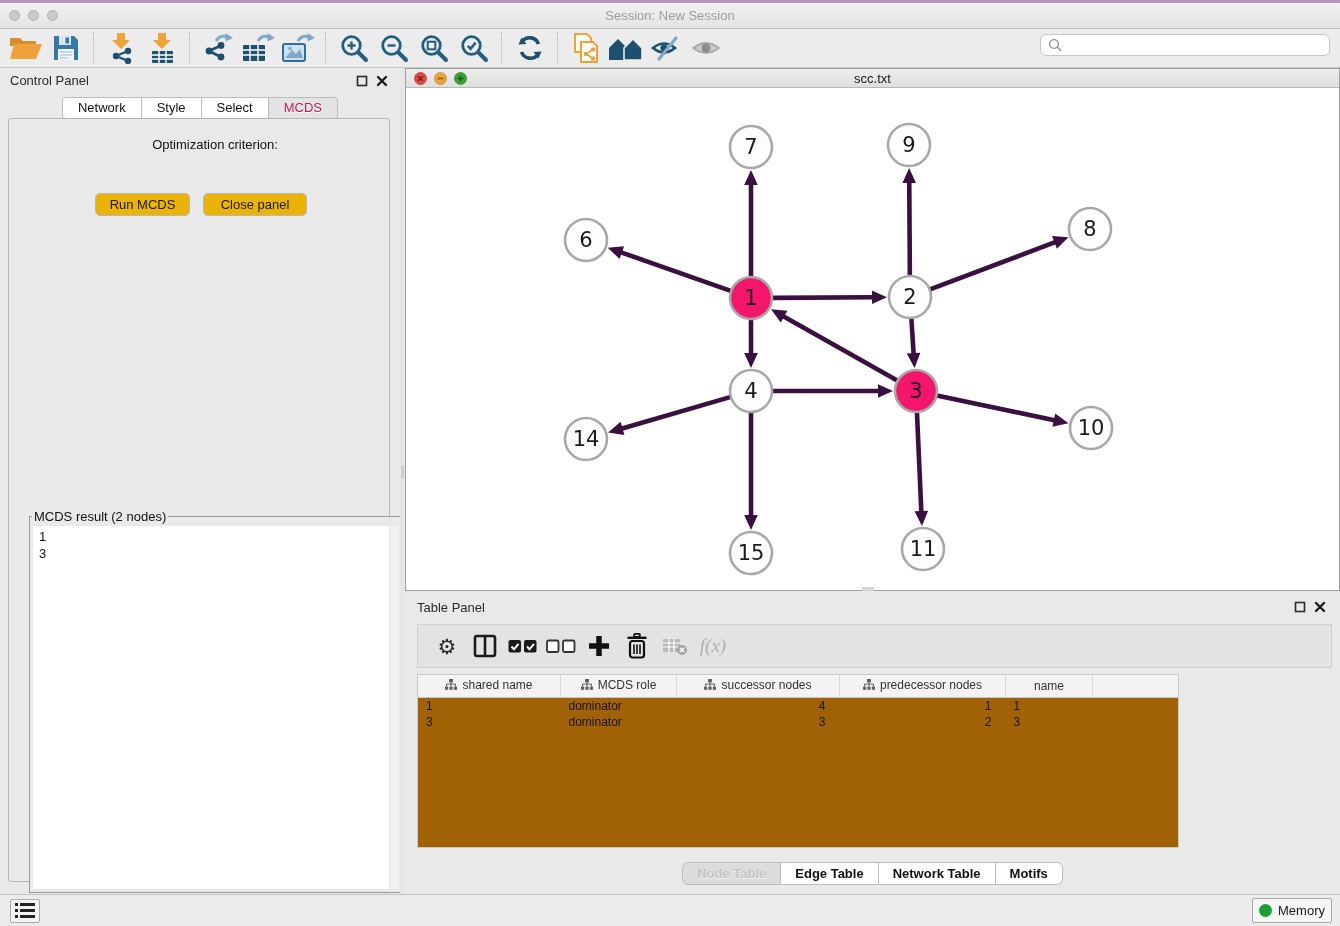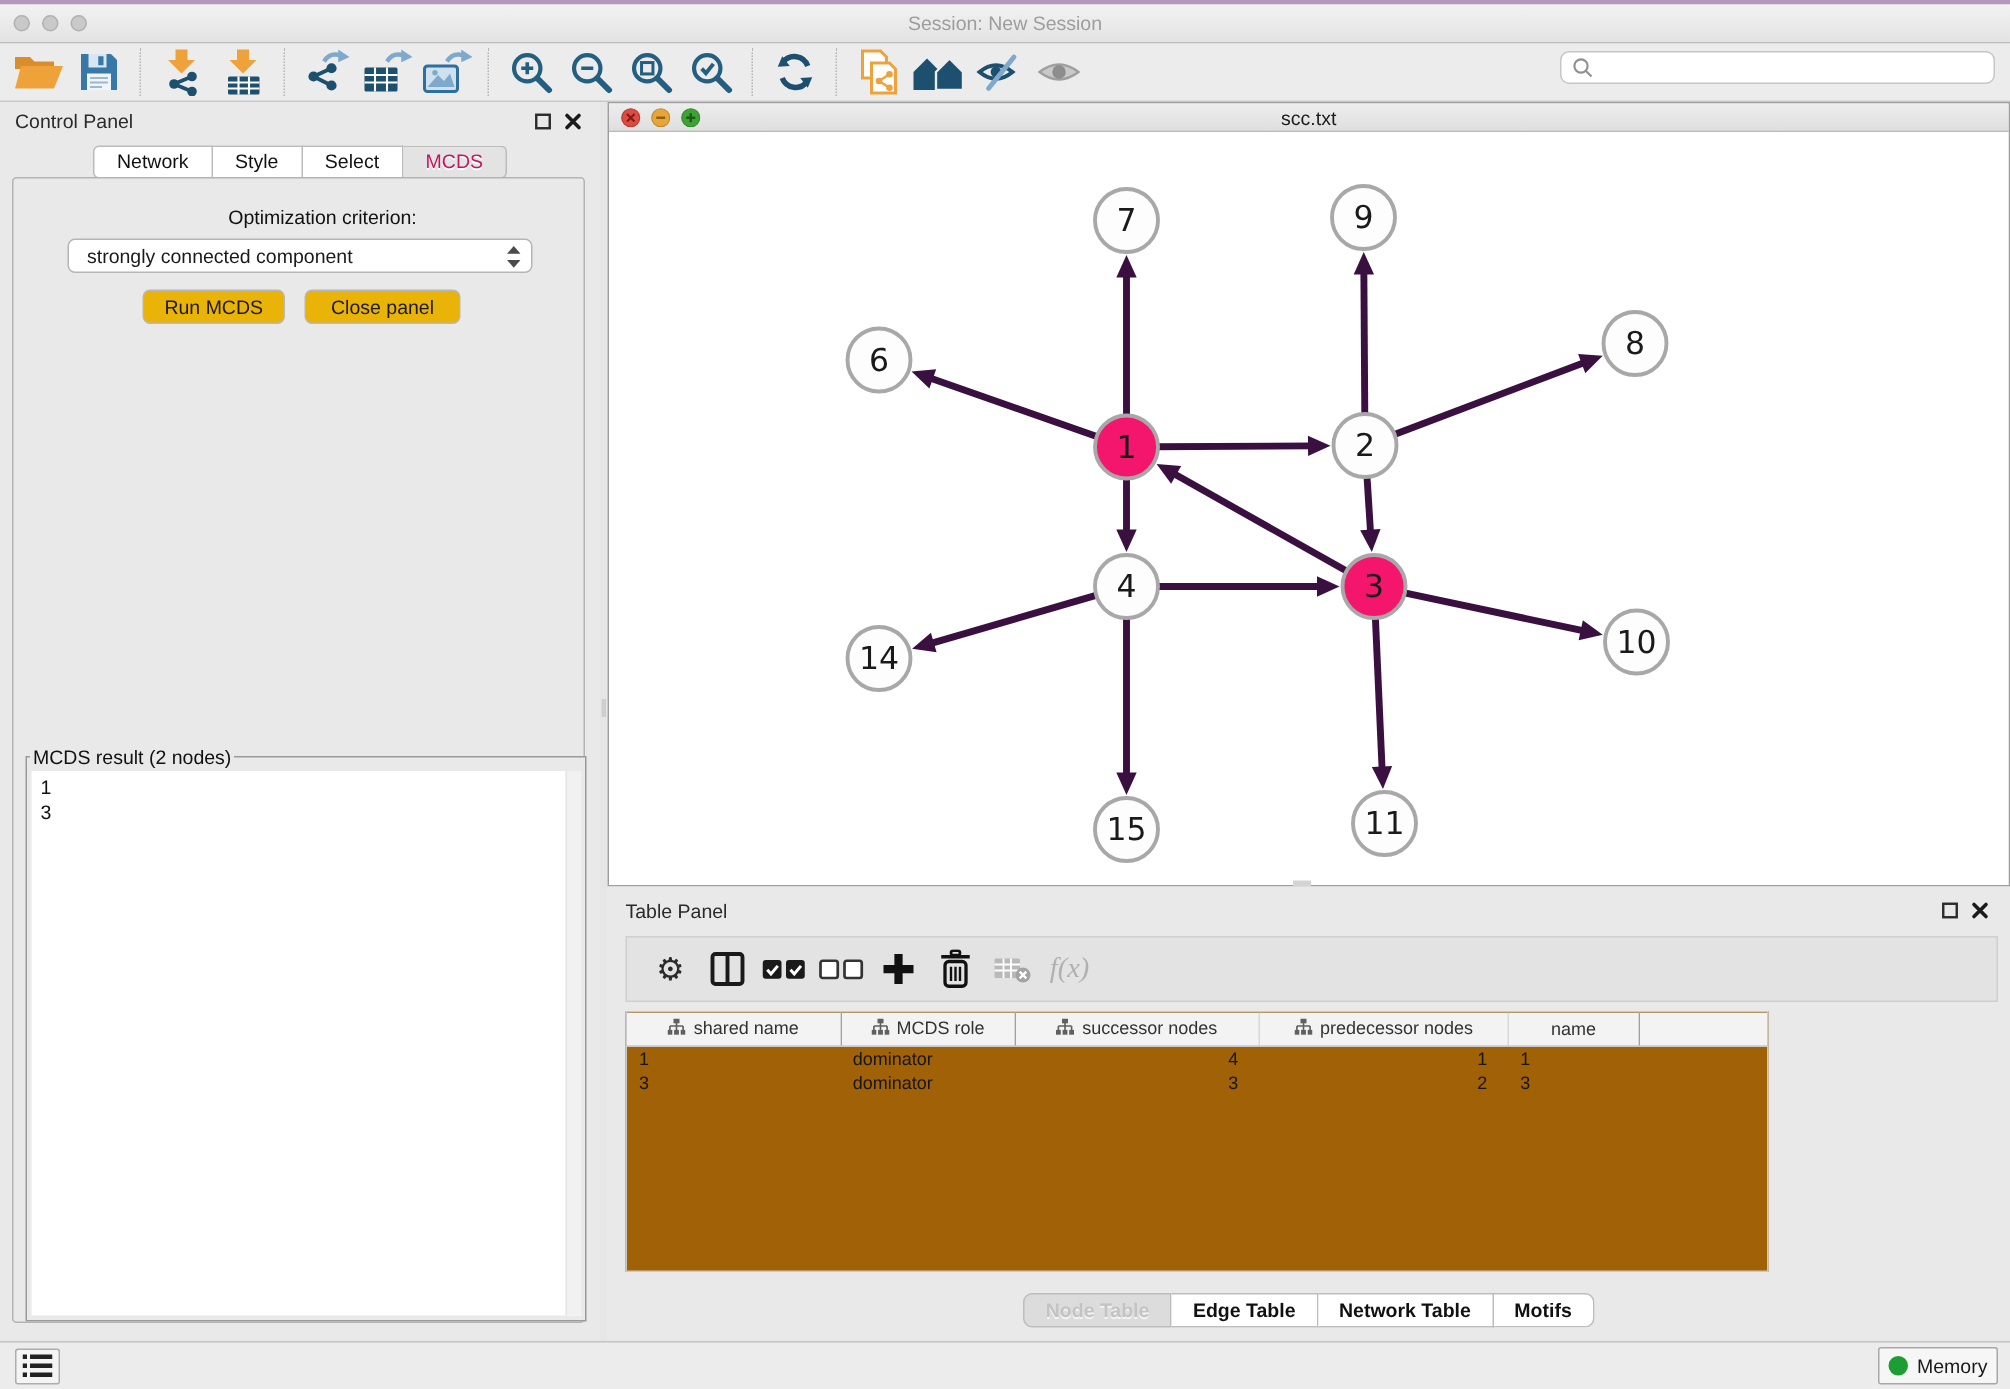--- a/index.html
+++ b/index.html
@@ -37,21 +37,21 @@
   .cp-tab.active{background:#e3e3e3;color:#be185d;text-shadow:0 1px 0 #fff;}
   #cp-inner{left:8px;top:50px;width:382px;height:764px;border:1px solid #b4b4b4;border-radius:3px;background:#e9e9e9;box-sizing:border-box;}
   #opt-label{left:16px;top:18px;width:100%;text-align:center;font-size:13px;color:#111;}
   #opt-select{left:36px;top:40px;width:310px;height:23px;background:#fff;border:1px solid #b5b5b5;border-radius:5px;
               display:flex;align-items:center;box-sizing:border-box;padding-left:12px;font-size:13px;}
   #opt-select .stepper{position:absolute;right:7px;top:4px;}
   .btn{height:23px;background:#eab308;border:1px solid #b7b7b7;border-radius:5px;font-size:13px;
        display:flex;align-items:center;justify-content:center;box-sizing:border-box;}
   #run-btn{left:86px;top:74px;width:95px;}
   #closep-btn{left:194px;top:74px;width:104px;}
-  #mcds-fieldset{left:4px;top:374px;width:374px;height:384px;border:1px solid #9a9a9a;margin:4px;padding:0;
+  #mcds-fieldset{left:4px;top:374px;width:374px;height:384px;border:1px solid #9a9a9a;margin:16px;padding:0;
                  font-size:13px;color:#111;box-sizing:border-box;background:#e9e9e9;}
   #mcds-fieldset legend{margin-left:2px;padding:0 2px;font-size:13px;}
   #mcds-white{position:absolute;left:3px;right:3px;top:2px;bottom:3px;background:#fff;}
   #mcds-result-text{position:absolute;left:6px;top:2px;font-size:13px;line-height:17px;white-space:pre-line;color:#111;}
   #mcds-scroll{position:absolute;right:0;top:0;bottom:0;width:9px;background:#f1f1f1;border-left:1px solid #e3e3e3;}
 
   
   #vsplitter{left:400px;top:68px;width:5px;height:826px;background:#e6e6e6;}
   #vsplit-handle{left:401px;top:466px;width:3px;height:12px;background:#cfcfcf;}
   #hsplit-handle{left:862px;top:587px;width:12px;height:4px;background:#d4d4d4;}
@@ -255,27 +255,20 @@
       <path d="M2 2 L10 10 M10 2 L2 10" stroke="#1a1a1a" stroke-width="2.4" stroke-linecap="round"></path>
     </svg>
     <div class="abs" id="cp-tabs">
         <div class="cp-tab">Network</div>
         <div class="cp-tab">Style</div>
         <div class="cp-tab">Select</div>
         <div class="cp-tab active">MCDS</div>
       </div>
     <div class="abs" id="cp-inner">
       <div class="abs" id="opt-label">Optimization criterion:</div>
-      <div class="abs" id="opt-select">
-        <span>strongly connected component</span>
-        <svg class="stepper" width="9" height="15" viewBox="0 0 9 15">
-          <polygon points="4.5,0 9,5.2 0,5.2" fill="#4a4a4a"></polygon>
-            <polygon points="0,9.3 9,9.3 4.5,14.5" fill="#4a4a4a"></polygon>
-        </svg>
-      </div>
       <div class="abs btn" id="run-btn">Run MCDS</div>
       <div class="abs btn" id="closep-btn">Close panel</div>
       <fieldset class="abs" id="mcds-fieldset">
         <legend>MCDS result (2 nodes)</legend>
         <div id="mcds-white">
           <div id="mcds-result-text">1
 3</div>
           <div id="mcds-scroll"></div>
         </div>
       </fieldset>

